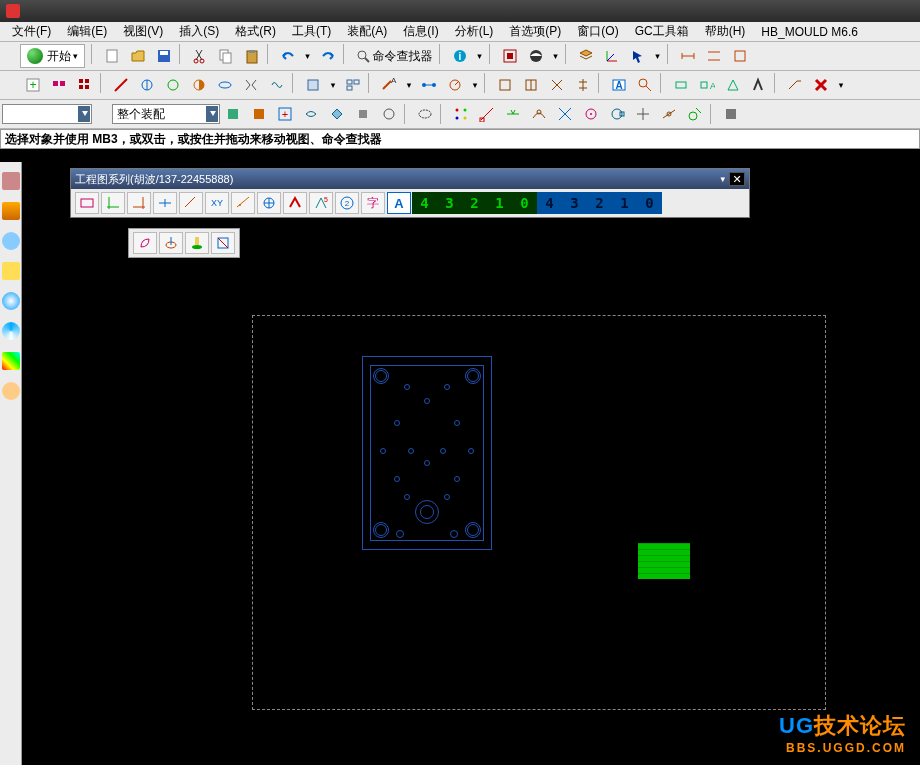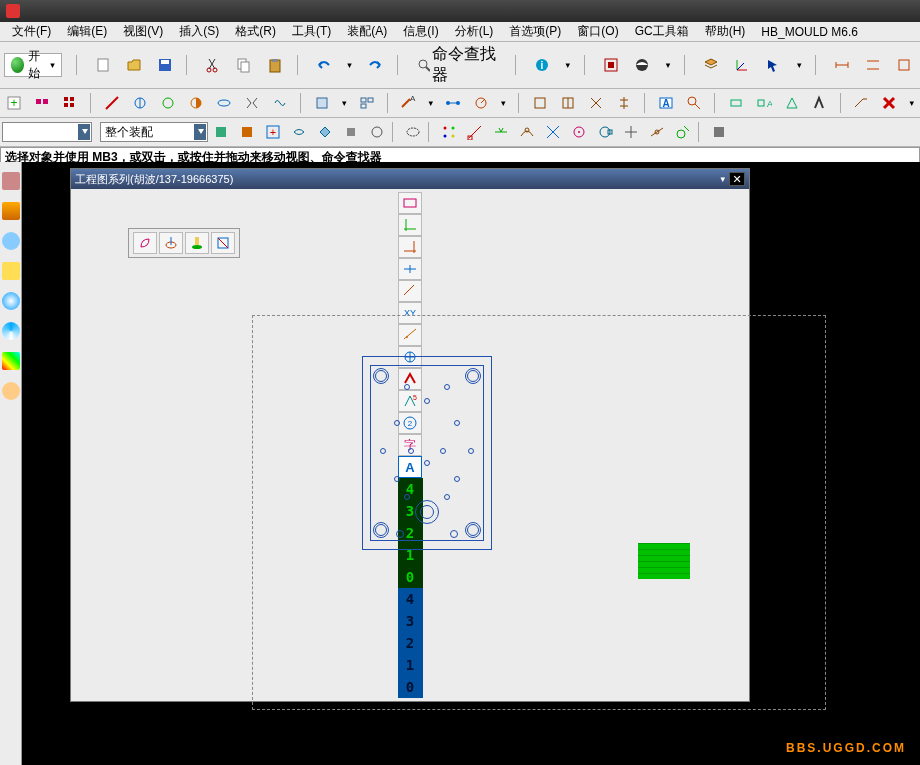--- a/index.html
+++ b/index.html
@@ -4,44 +4,44 @@
 <style>
 * { margin: 0; padding: 0; box-sizing: border-box; font-family: "Microsoft YaHei", SimSun, Arial, sans-serif; }
 body { width: 920px; height: 765px; background: #000; overflow: hidden; position: relative; }
 
 .titlebar { height: 22px; background: linear-gradient(#4a4a4a, #2a2a2a); color: #fff; font-size: 12px; display: flex; align-items: center; padding: 0 6px; }
 .titlebar .nx-icon { width: 14px; height: 14px; background: #d33; border-radius: 2px; margin-right: 6px; }
 
 .menubar { height: 20px; background: #ececec; border-bottom: 1px solid #b5b5b5; display: flex; align-items: center; font-size: 12px; padding-left: 4px; }
 .menubar span { padding: 2px 8px; cursor: default; }
 
-.toolbar-row { background: #ececec; border-bottom: 1px solid #b5b5b5; display: flex; align-items: center; padding: 2px 4px; min-height: 28px; gap: 8px; }
+.toolbar-row { background: #ececec; border-bottom: 1px solid #b5b5b5; display: flex; padding: 2px 20px; min-height: 28px; }
 .tb-btn { width: 24px; height: 24px; margin: 0 1px; border: 1px solid transparent; display: inline-flex; align-items: center; justify-content: center; cursor: pointer; border-radius: 2px; }
 .sep { width: 6px; height: 20px; border-left: 1px solid #aaa; margin: 0 2px; }
 
 .start-btn { display: flex; align-items: center; height: 24px; padding: 0 6px; border: 1px solid #aaa; background: #fff; font-size: 12px; margin-right: 4px; }
 .start-btn .globe { width: 16px; height: 16px; border-radius: 50%; background: radial-gradient(circle at 30% 30%, #7d7, #070); margin-right: 4px; }
-.cmdfinder { display: flex; align-items: center; font-size: 16px; margin: 0 4px; }
+.cmdfinder { display: flex; align-items: center; font-size: 12px; margin: 0 4px; }
 
 .dd { height: 20px; border: 1px solid #888; background: #fff; font-size: 12px; padding: 0 14px 0 4px; position: relative; display: inline-flex; align-items: center; }
 .dd::after { content: ""; position: absolute; right: 1px; top: 1px; bottom: 1px; width: 12px; background: #446688; }
 .dd .arrow { position: absolute; right: 3px; top: 6px; width: 0; height: 0; border-left: 3px solid transparent; border-right: 3px solid transparent; border-top: 5px solid #fff; z-index: 1; }
 
 .prompt-bar { height: 20px; background: #fff; border: 1px solid #999; font-size: 12px; font-weight: bold; display: flex; align-items: center; padding: 0 4px; }
 
 .selbar { background: #ececec; border-bottom: 1px solid #b5b5b5; display: flex; align-items: center; padding: 2px; }
 
 .workarea { position: absolute; top: 162px; left: 22px; right: 0; bottom: 0; background: #000; }
 .left-sidebar { position: absolute; left: 0; top: 162px; width: 22px; bottom: 0; background: #ececec; border-right: 1px solid #999; display: flex; flex-direction: column; align-items: center; padding-top: 4px; }
 .left-sidebar .sb-item { width: 18px; height: 18px; margin: 6px 0; border-radius: 2px; }
 
 .float-toolbar { position: absolute; background: #ececec; border: 1px solid #777; box-shadow: 2px 2px 4px rgba(0,0,0,0.6); }
 .float-title { height: 20px; background: linear-gradient(#5577aa, #334466); color: #fff; font-size: 11px; display: flex; align-items: center; justify-content: space-between; padding: 0 4px; }
 .float-title .close { width: 16px; height: 14px; background: #000; color: #fff; text-align: center; line-height: 13px; font-size: 11px; border: 1px solid #555; }
-.float-body { display: flex; align-items: center; padding: 3px; flex-direction: column; }
+.float-body { display: flex; align-items: center; padding: 3px; }
 .fb-btn { width: 24px; height: 22px; border: 1px solid #bbb; background: #f5f5f5; margin: 0 1px; display: flex; align-items: center; justify-content: center; font-size: 12px; }
 .num-btn { width: 25px; height: 22px; display: flex; align-items: center; justify-content: center; font-family: monospace; font-weight: bold; font-size: 14px; }
 .num-dark { background: #003800; color: #00d000; }
 .num-blue { background: #0050a0; color: #001030; }
 
 .float2 { position: absolute; left: 128px; top: 228px; background: #ececec; border: 1px solid #999; padding: 3px; display: flex; }
 
 .canvas-frame { position: absolute; left: 252px; top: 315px; width: 574px; height: 395px; border: 1px dashed #888; }
 .part-outline { position: absolute; left: 362px; top: 356px; width: 130px; height: 194px; border: 1px solid #2050b0; }
 .part-inner { position: absolute; left: 370px; top: 365px; width: 114px; height: 176px; border: 1px solid #2050b0; }
@@ -376,21 +376,21 @@
         <line x1="13" y1="3" x2="3" y2="13" stroke="#c00" stroke-width="3"></line>
       </svg>
     </span>
   <span class="tb-btn" style="width:12px;font-size:9px;">▾</span>
 </div>
 
 <div class="selbar">
   <span class="dd" style="width:90px;">
       <span class="arrow"></span>
     </span>
-  <span class="dd" style="width:108px;margin-left:8px;">
+  <span class="dd" style="width:108px;margin-left:20px;">
     <span>整个装配</span>
       <span class="arrow"></span>
   </span>
   <span class="tb-btn">
       <svg class="ico">
         <rect x="3" y="3" width="10" height="10" fill="#3a7"></rect>
       </svg>
     </span>
   <span class="tb-btn">
       <svg class="ico">
@@ -513,21 +513,21 @@
   <div class="sb-item" style="background:conic-gradient(#0af,#fff,#0af);border-radius:50%;"></div>
   <div class="sb-item" style="background:linear-gradient(45deg,#f00,#ff0,#0f0,#0ff);"></div>
   <div class="sb-item" style="background:#fc8;border-radius:50%;"></div>
 </div>
 
 <div class="workarea">
 </div>
 
 <div class="float-toolbar" style="left:70px; top:168px; width:680px;">
   <div class="float-title">
-    <span>工程图系列(胡波/137-19666375)</span>
+    <span>工程图系列(胡波/137-22455888)</span>
     <span style="display:flex;align-items:center;">
       <span style="font-size:9px;margin-right:4px;">▾</span>
       <span class="close">✕</span>
     </span>
   </div>
   <div class="float-body">
     <span class="fb-btn">
         <svg class="ico">
           <rect x="2" y="4" width="12" height="8" fill="none" stroke="#c06"></rect>
         </svg>
@@ -665,14 +665,17 @@
 <div class="circ" style="left:454px;top:476px;width:6px;height:6px;"></div>
 <div class="circ" style="left:404px;top:494px;width:6px;height:6px;"></div>
 <div class="circ" style="left:444px;top:494px;width:6px;height:6px;"></div>
 <div class="circ" style="left:396px;top:530px;width:8px;height:8px;"></div>
 <div class="circ" style="left:450px;top:530px;width:8px;height:8px;"></div>
 <div class="circ" style="left:424px;top:460px;width:6px;height:6px;"></div>
 
 <div class="green-block"></div>
 
 <div class="logo-watermark">
+  <div class="line1">
+    <span>UG</span><span class="orange">技术论坛</span>
+  </div>
   <div class="line2">BBS.UGGD.COM</div>
 </div>
 
 </body></html>

